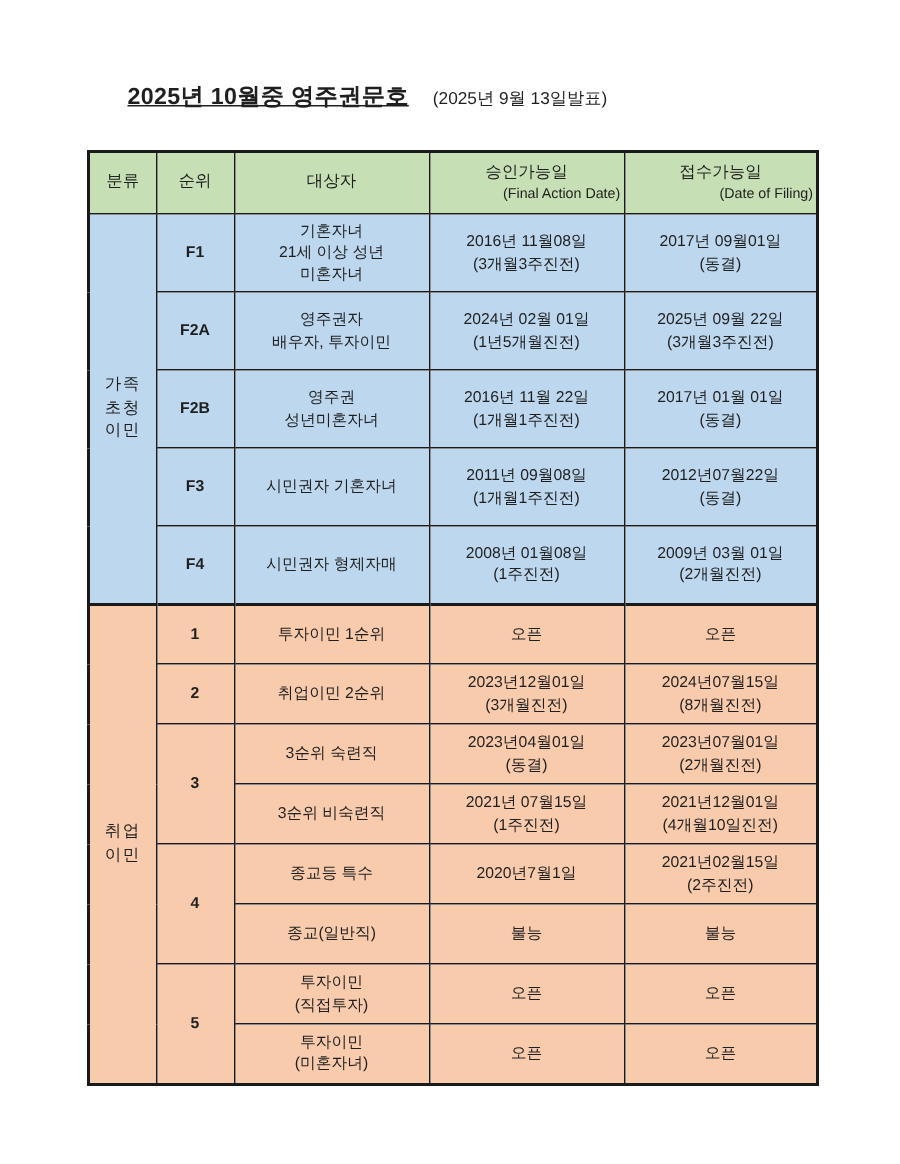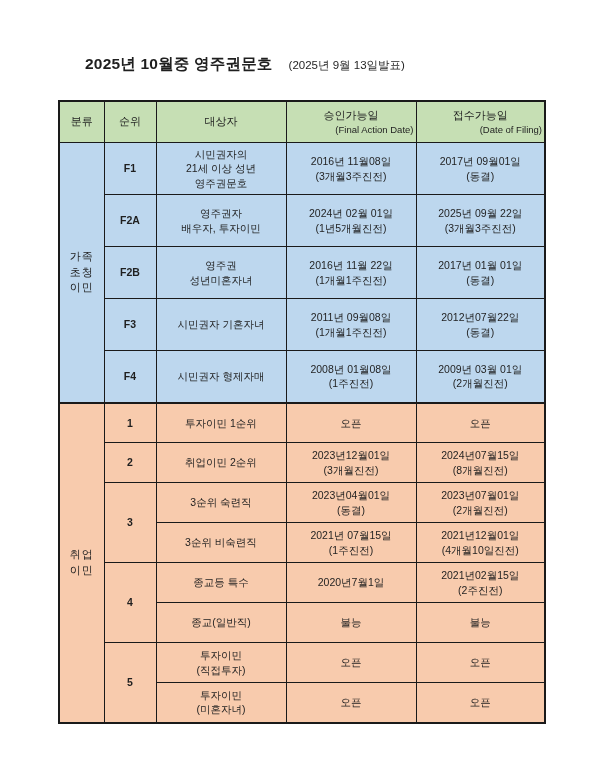--- a/index.html
+++ b/index.html
@@ -22,20 +22,21 @@
     top: 54px;
     display: flex;
     align-items: baseline;
     gap: 16px;
     white-space: nowrap;
   }
   .title {
     font-size: 15.5px;
     font-weight: bold;
     letter-spacing: 0.2px;
+    text-decoration: underline;
   }
   .subtitle {
     font-size: 11.5px;
     text-align: center;
   }
   table.bulletin {
     position: absolute;
     left: 58px;
     top: 100px;
     width: 486px;
@@ -112,23 +113,23 @@
     </thead>
     <tbody>
         <tr class="sec-family sec-first">
           <td rowspan="5" class="cat-cell">
             <div>가족</div>
             <div>초청</div>
             <div>이민</div>
           </td>
           <td rowspan="1" class="rank-cell">F1</td>
           <td>
-            <div>시민권자의</div>
+            <div>기혼자녀</div>
             <div>21세 이상 성년</div>
-            <div>영주권문호</div>
+            <div>미혼자녀</div>
           </td>
           <td>
             <div>2016년 11월08일</div>
             <div>(3개월3주진전)</div>
           </td>
           <td>
             <div>2017년 09월01일</div>
             <div>(동결)</div>
           </td>
         </tr>

